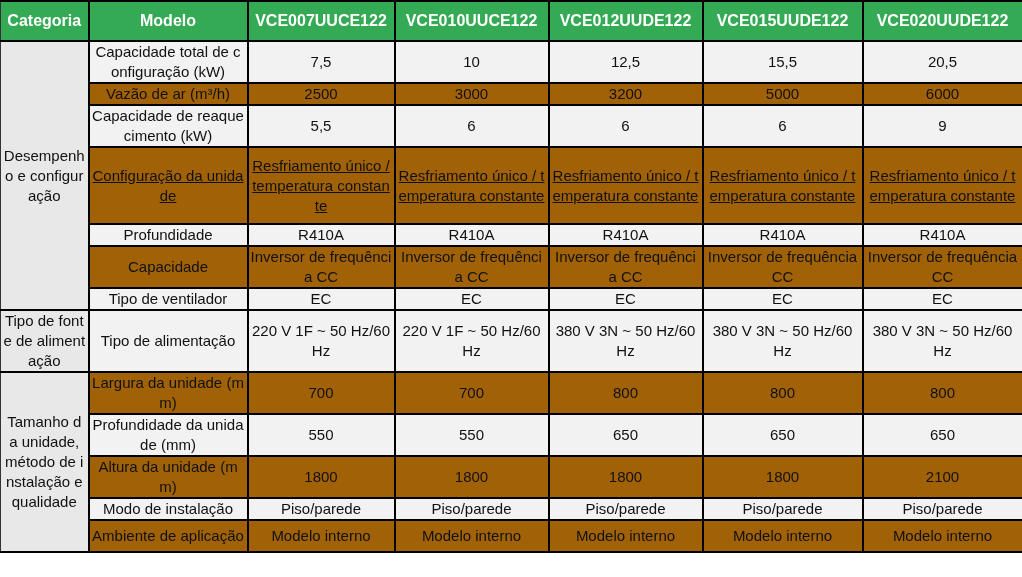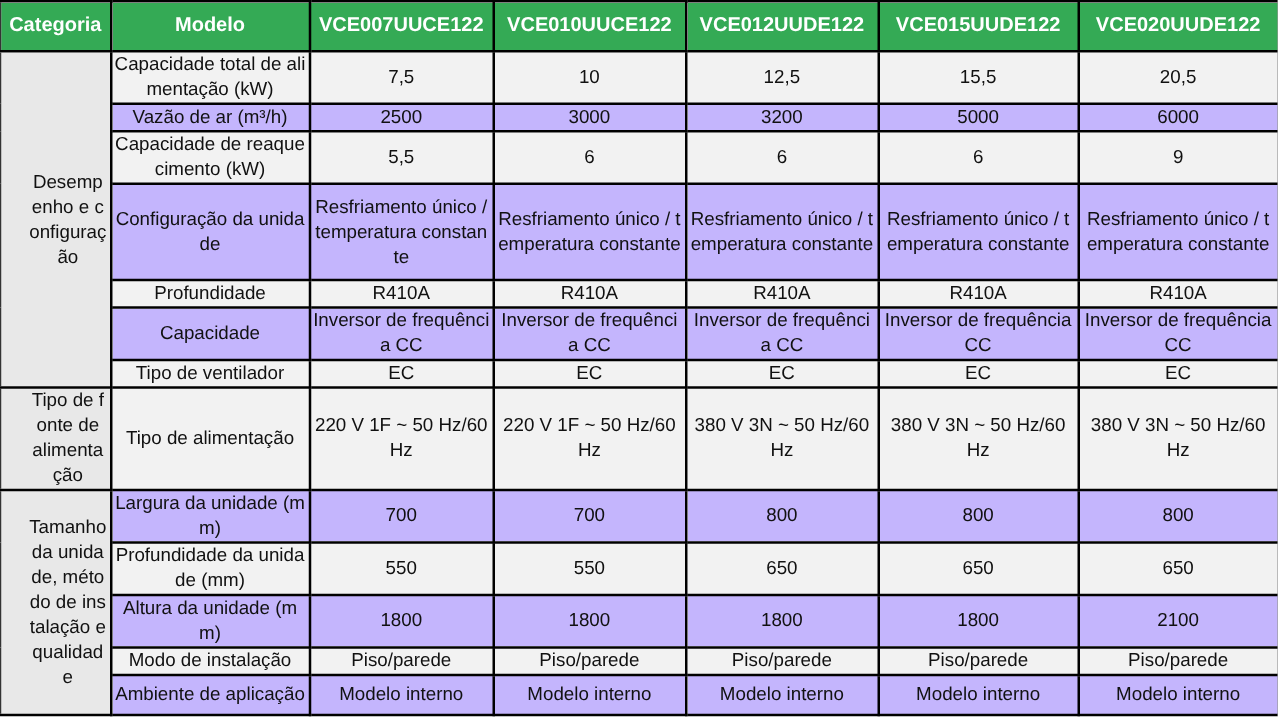--- a/index.html
+++ b/index.html
@@ -23,26 +23,26 @@
     word-break: break-all;
   }
   .spec-table th {
     background: #34AA55;
     color: #ffffff;
     font-weight: bold;
     font-size: 16px;
     height: 38px;
   }
   .spec-table th:first-child, .spec-table td:first-child { border-left: 1px solid #333; margin-top: 44px; }
-  .spec-table td.cat { background: #E8E8E8; padding-left: 22px; }
+  .spec-table td.cat { background: #E8E8E8; }
   .spec-table tr.light td.cell { background: #F2F2F2; }
-  .spec-table tr.dark td.cell { background: #c4b5fd; }
+  .spec-table tr.dark td.cell { background: #a16207; }
   .h1 { height: 32px; }
   .h2 { height: 17px; }
-  .h4 { height: 77px; }
+  .h4 { height: 77px; text-decoration: underline; }
   .h8 { height: 59px; }
 </style>
 </head>
 <body>
 
 <table class="spec-table">
   <colgroup>
     <col style="width:88px">
       <col style="width:159px">
       <col style="width:147px">
@@ -58,21 +58,21 @@
       <th>VCE007UUCE122</th>
       <th>VCE010UUCE122</th>
       <th>VCE012UUDE122</th>
       <th>VCE015UUDE122</th>
       <th>VCE020UUDE122</th>
     </tr>
   </thead>
   <tbody>
     <tr class="light h1">
       <td class="cat" rowspan="7">Desempenho e configuração</td>
-      <td class="cell">Capacidade total de alimentação (kW)</td>
+      <td class="cell">Capacidade total de configuração (kW)</td>
       <td class="cell">7,5</td>
       <td class="cell">10</td>
       <td class="cell">12,5</td>
       <td class="cell">15,5</td>
       <td class="cell">20,5</td>
     </tr>
     <tr class="dark h2">
       <td class="cell">Vazão de ar (m³/h)</td>
       <td class="cell">2500</td>
       <td class="cell">3000</td>

